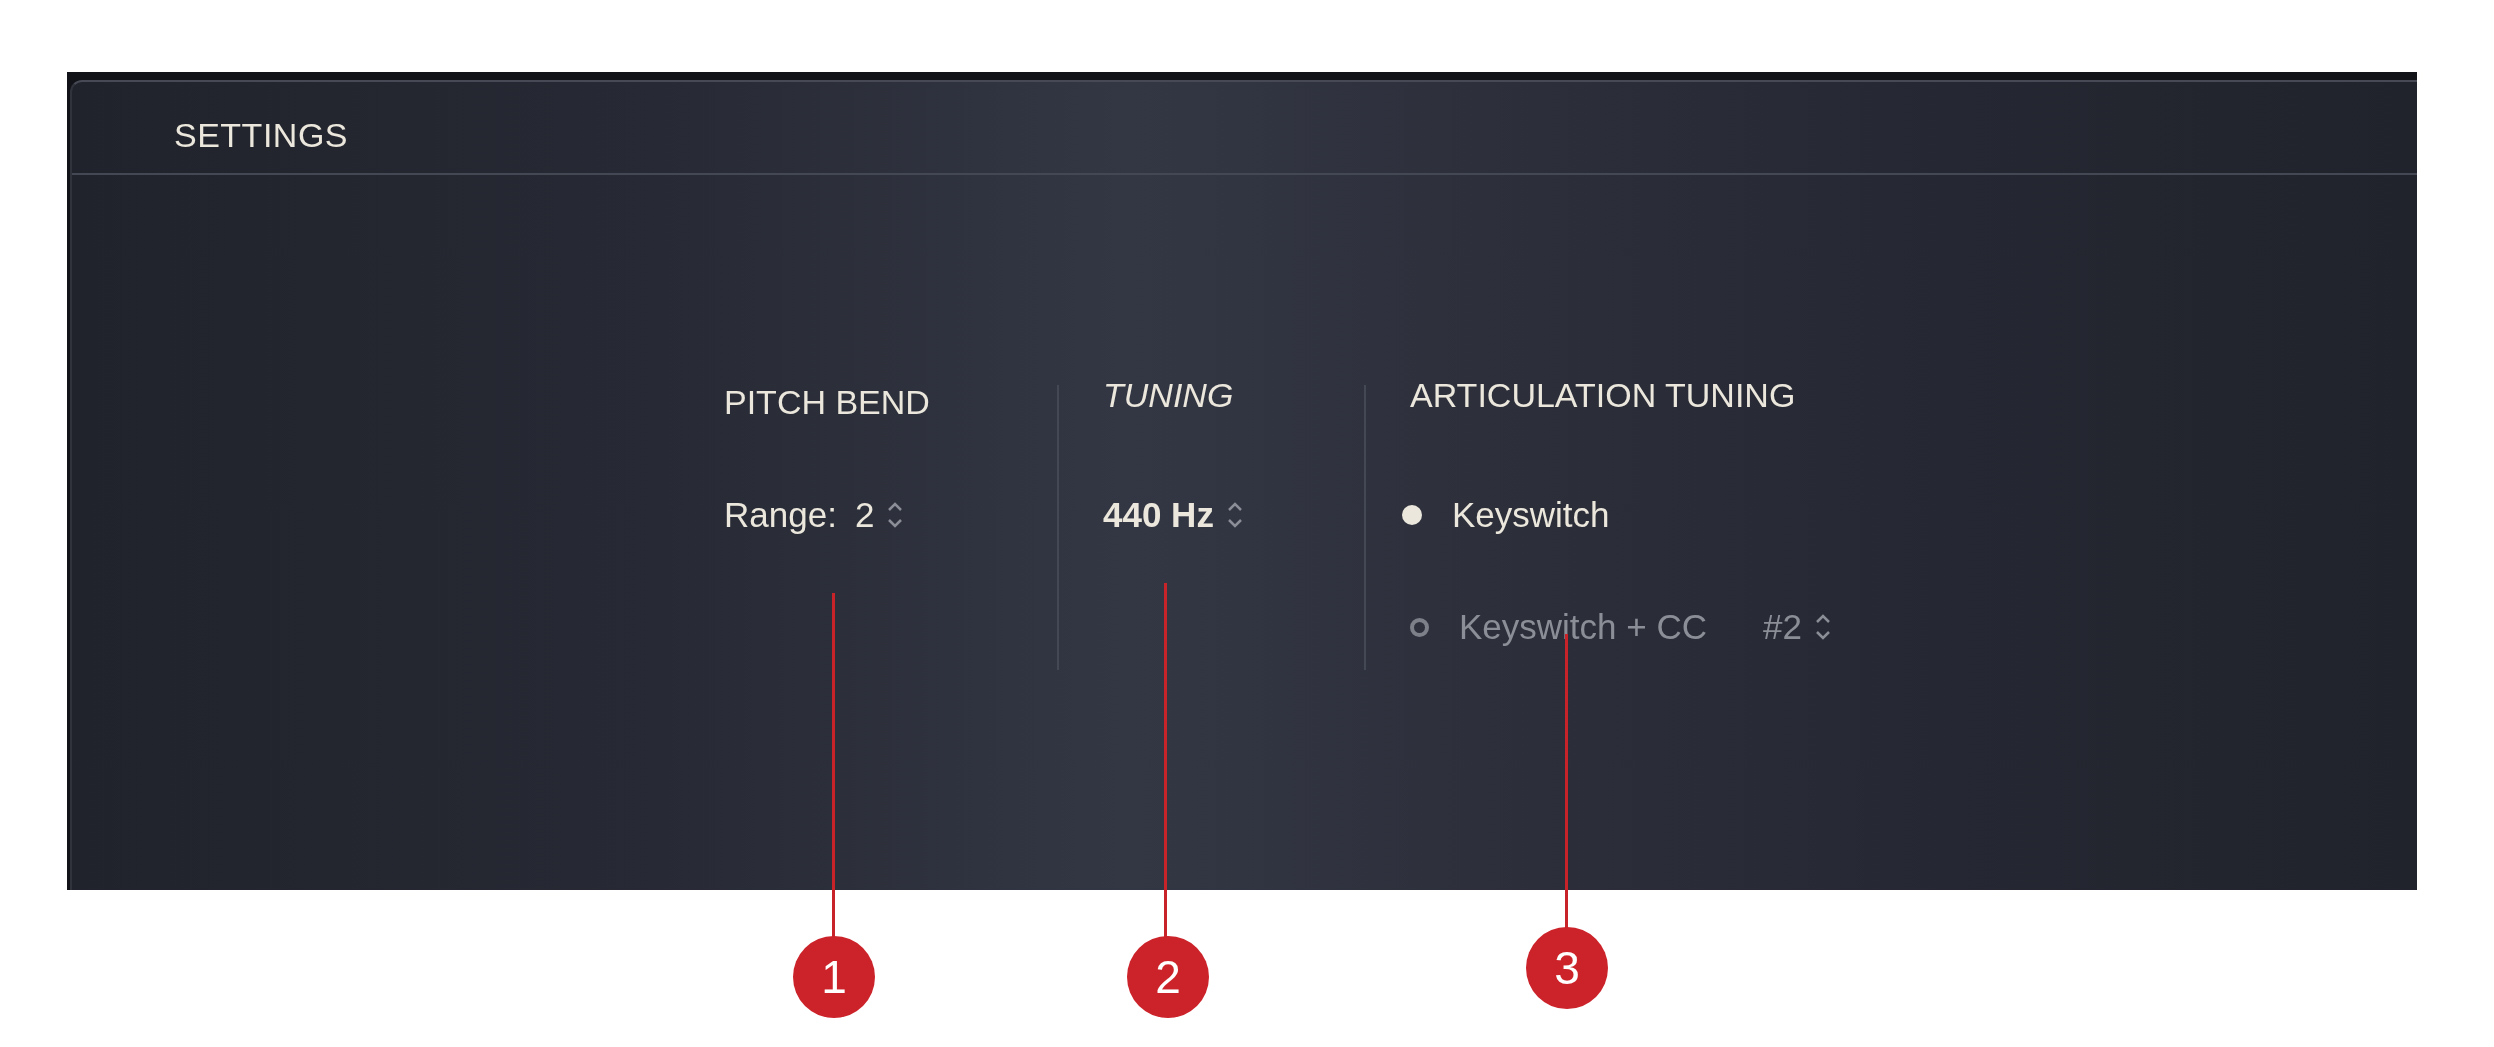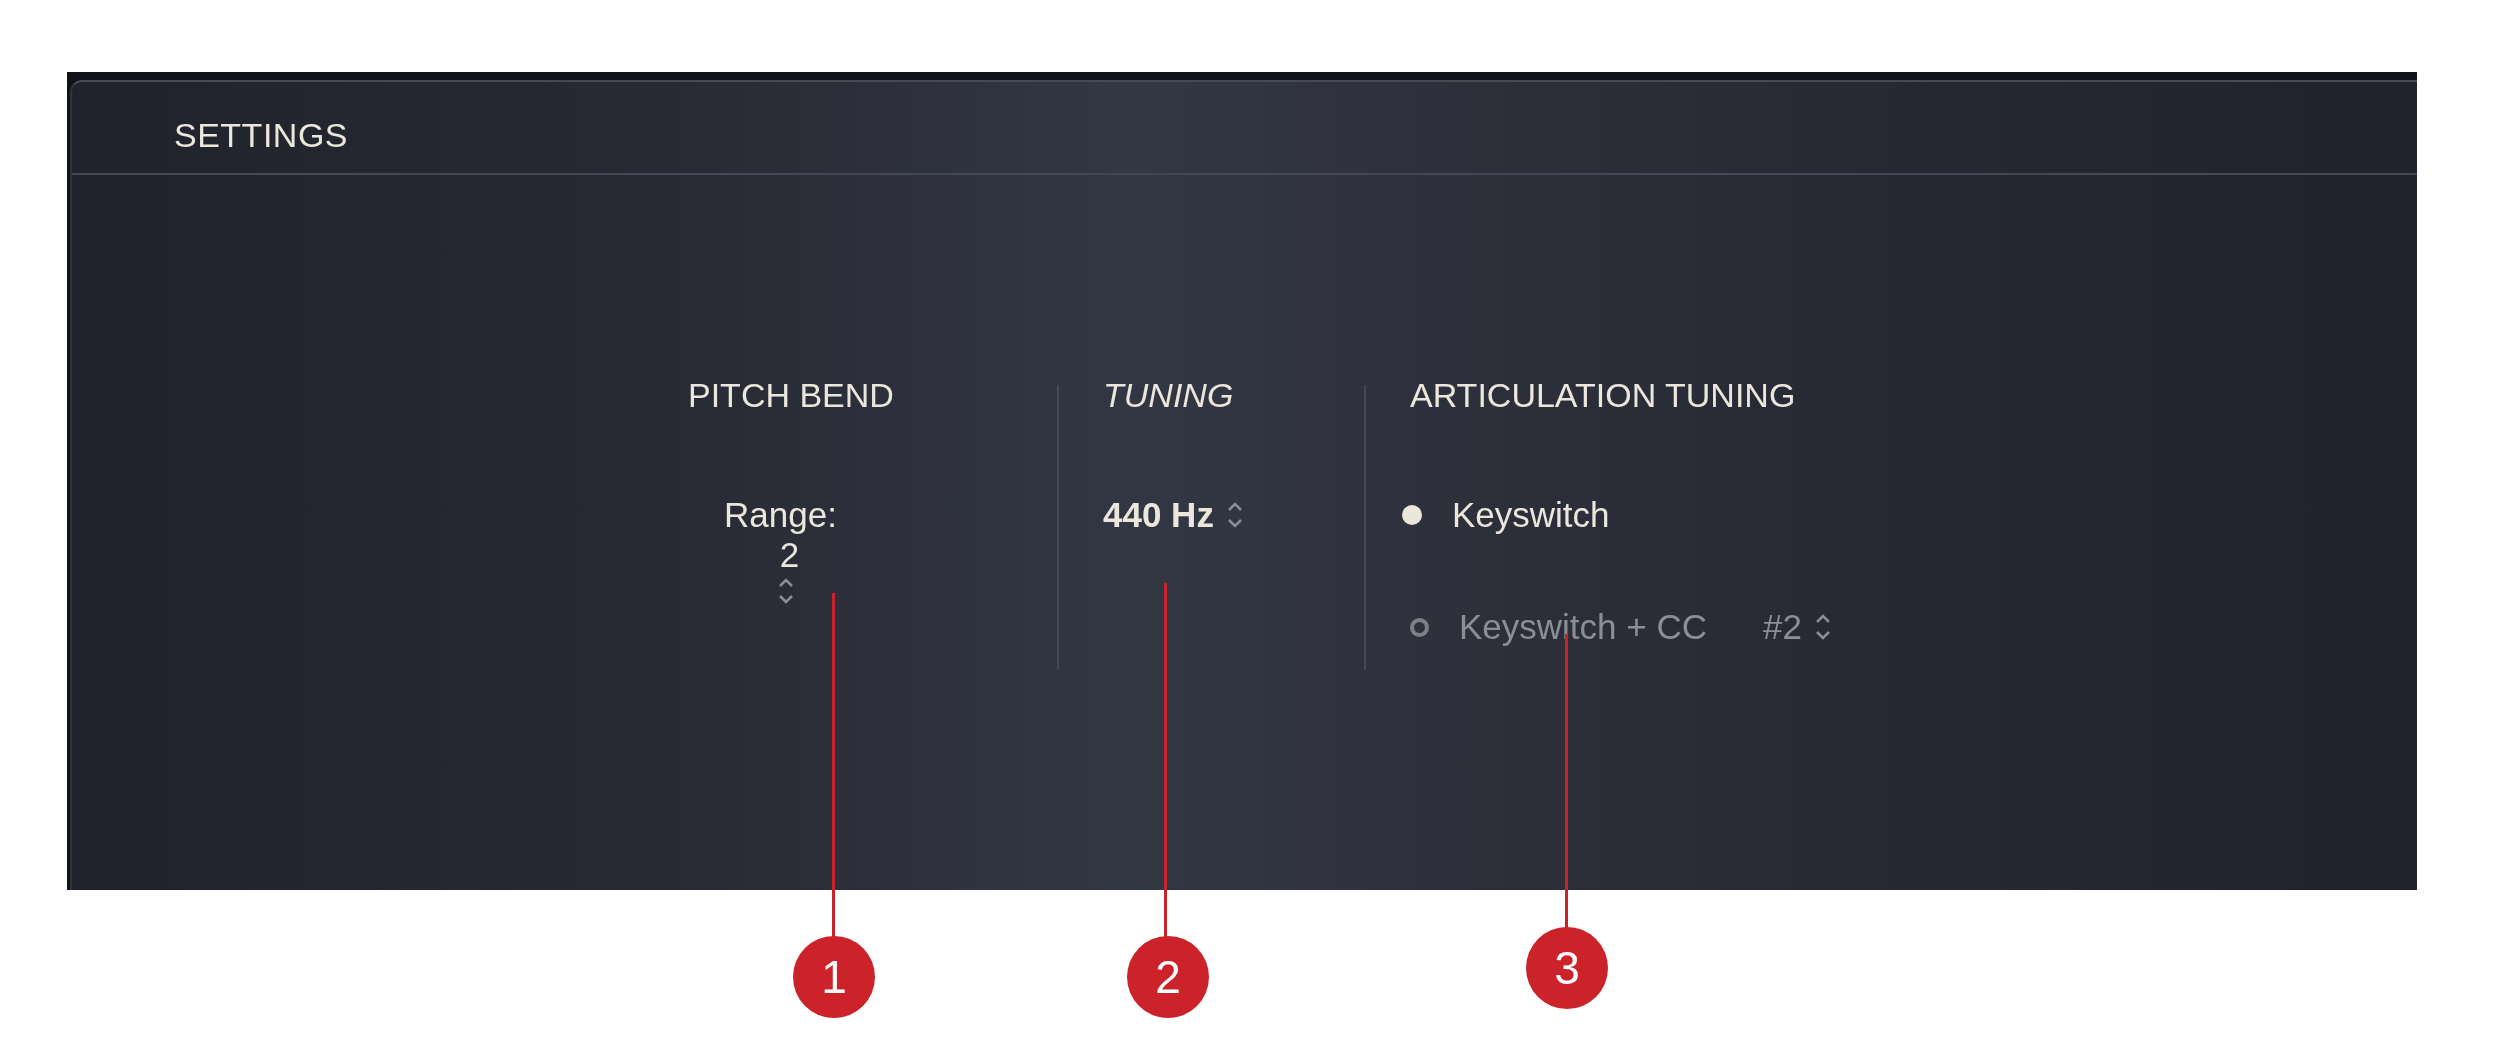--- a/index.html
+++ b/index.html
@@ -61,22 +61,22 @@
 </style>
 </head>
 <body>
 
 <div class="frame">
   <div class="panel">
     <div class="header">
       <span class="header-title">SETTINGS</span>
     </div>
 
-    <div class="section-title" style="left:616px;">PITCH BEND</div>
-    <div class="value-row" style="left:652px; top:413px;flex-direction:column;">
+    <div class="section-title" style="left:652px;margin-top:7px;">PITCH BEND</div>
+    <div class="value-row" style="left:652px; top:413px;">
       <span>Range:</span>
       <span style="margin-left:18px;">2</span>
       <span class="stepper">
         <svg width="18" height="32" viewBox="0 0 18 32">
             <polyline points="3,11 9,5 15,11" fill="none" stroke="#8c8e97" stroke-width="2.5"></polyline>
             <polyline points="3,21 9,27 15,21" fill="none" stroke="#8c8e97" stroke-width="2.5"></polyline>
           </svg>
       </span>
     </div>
 

